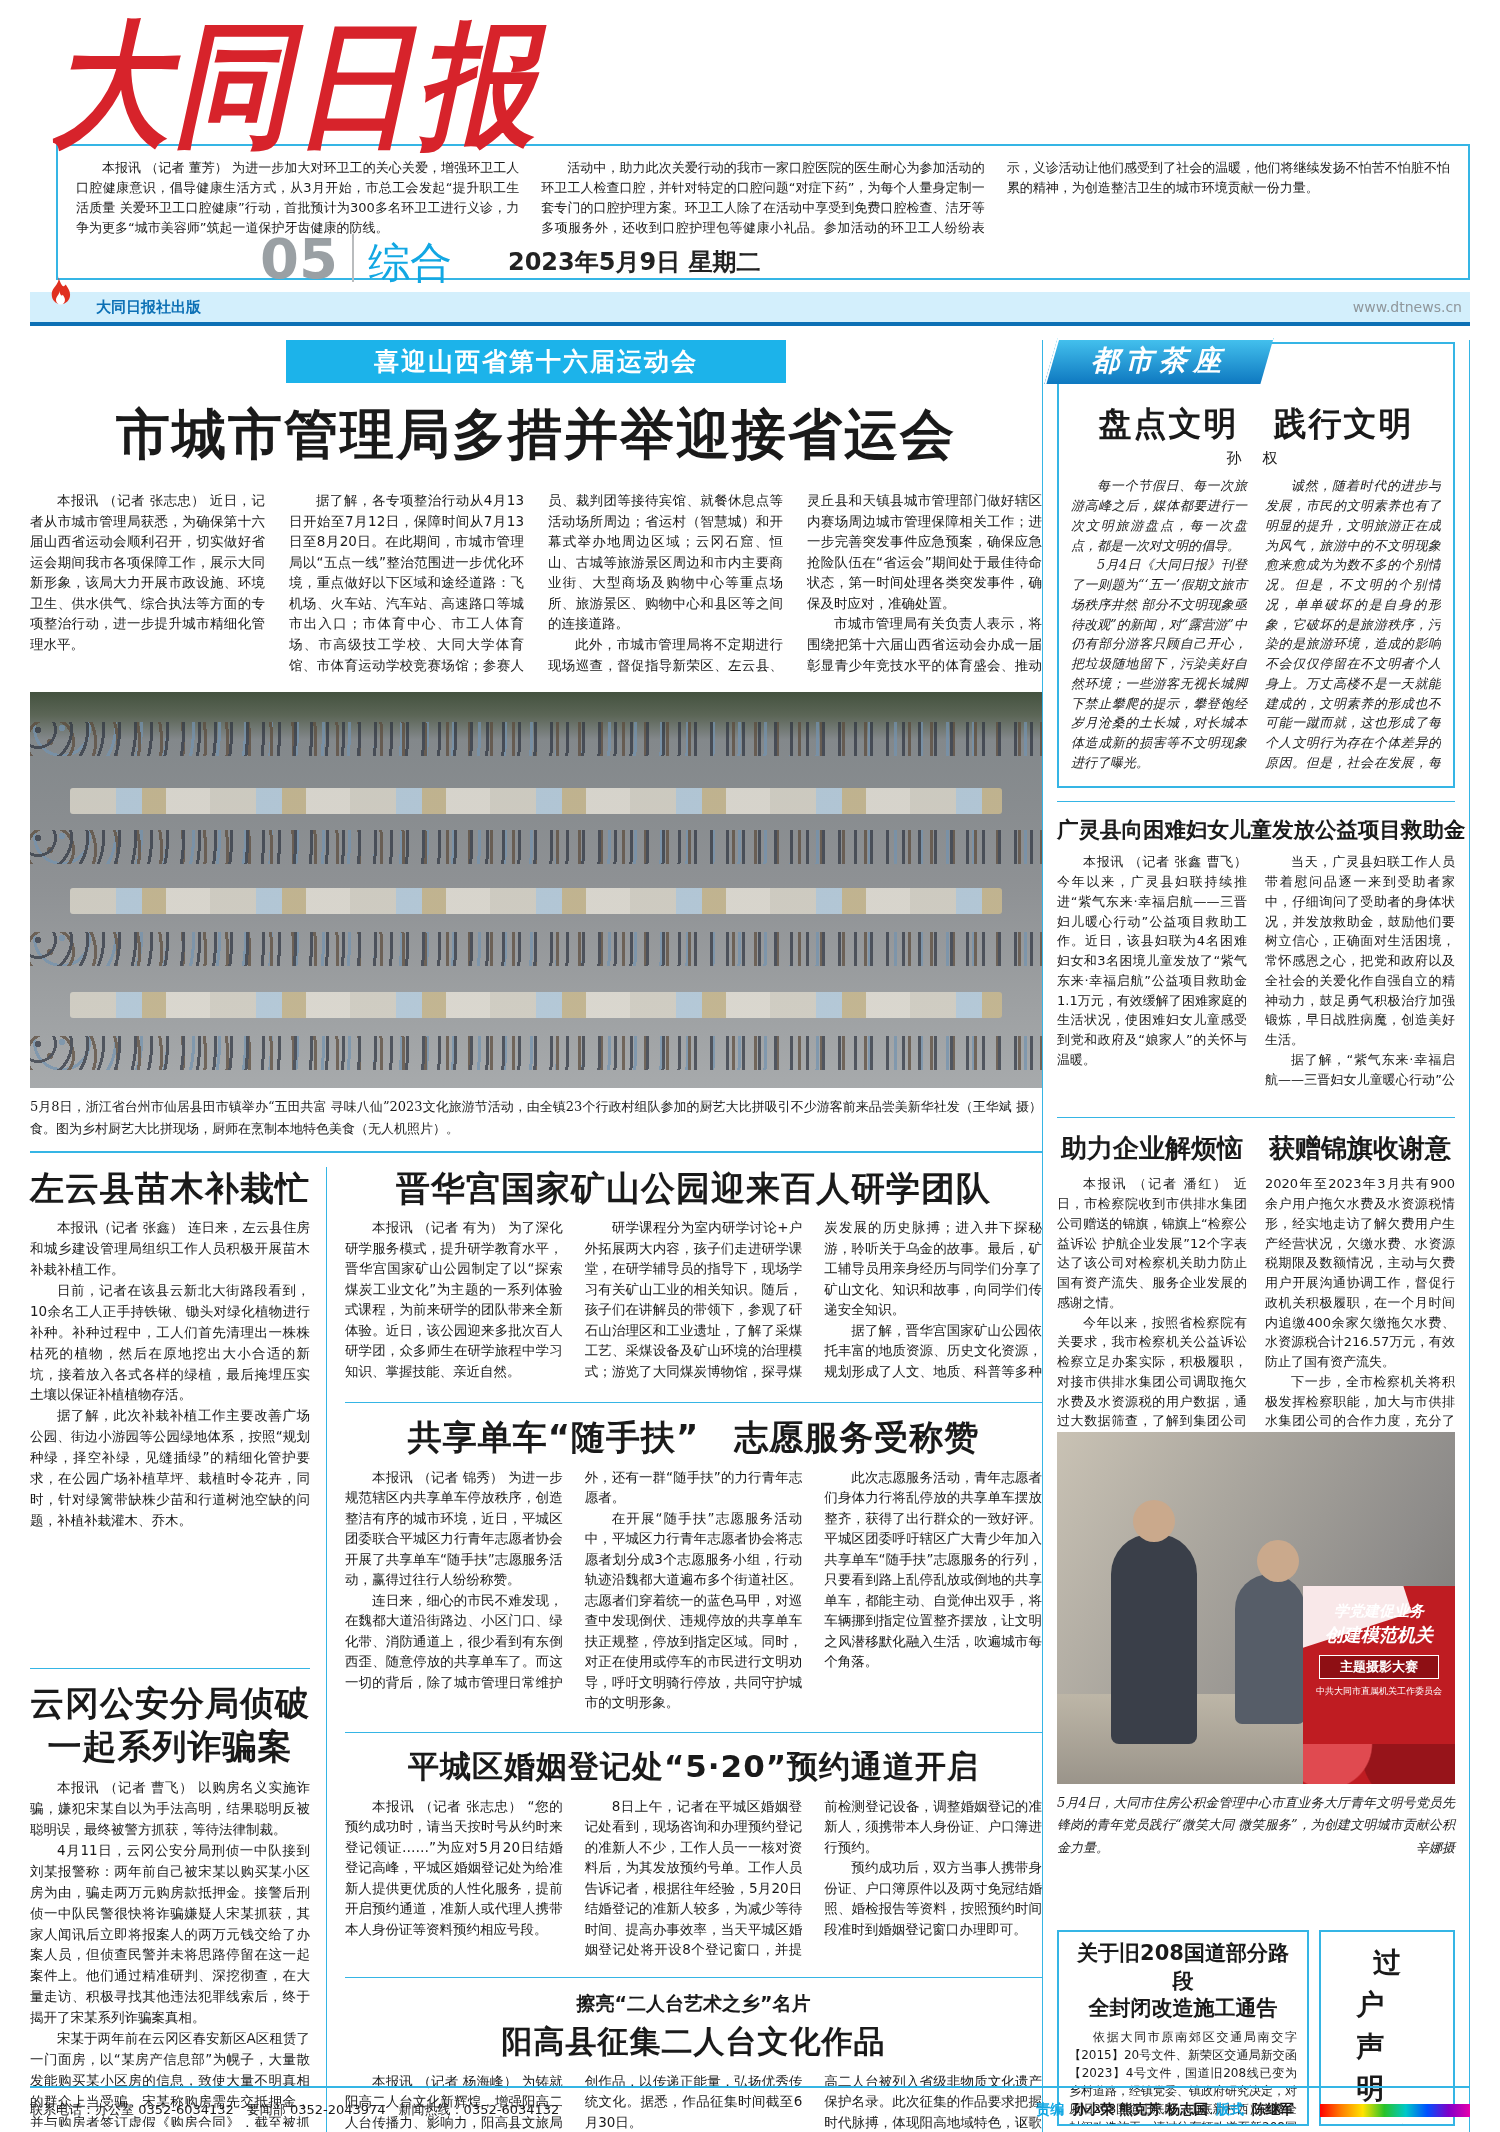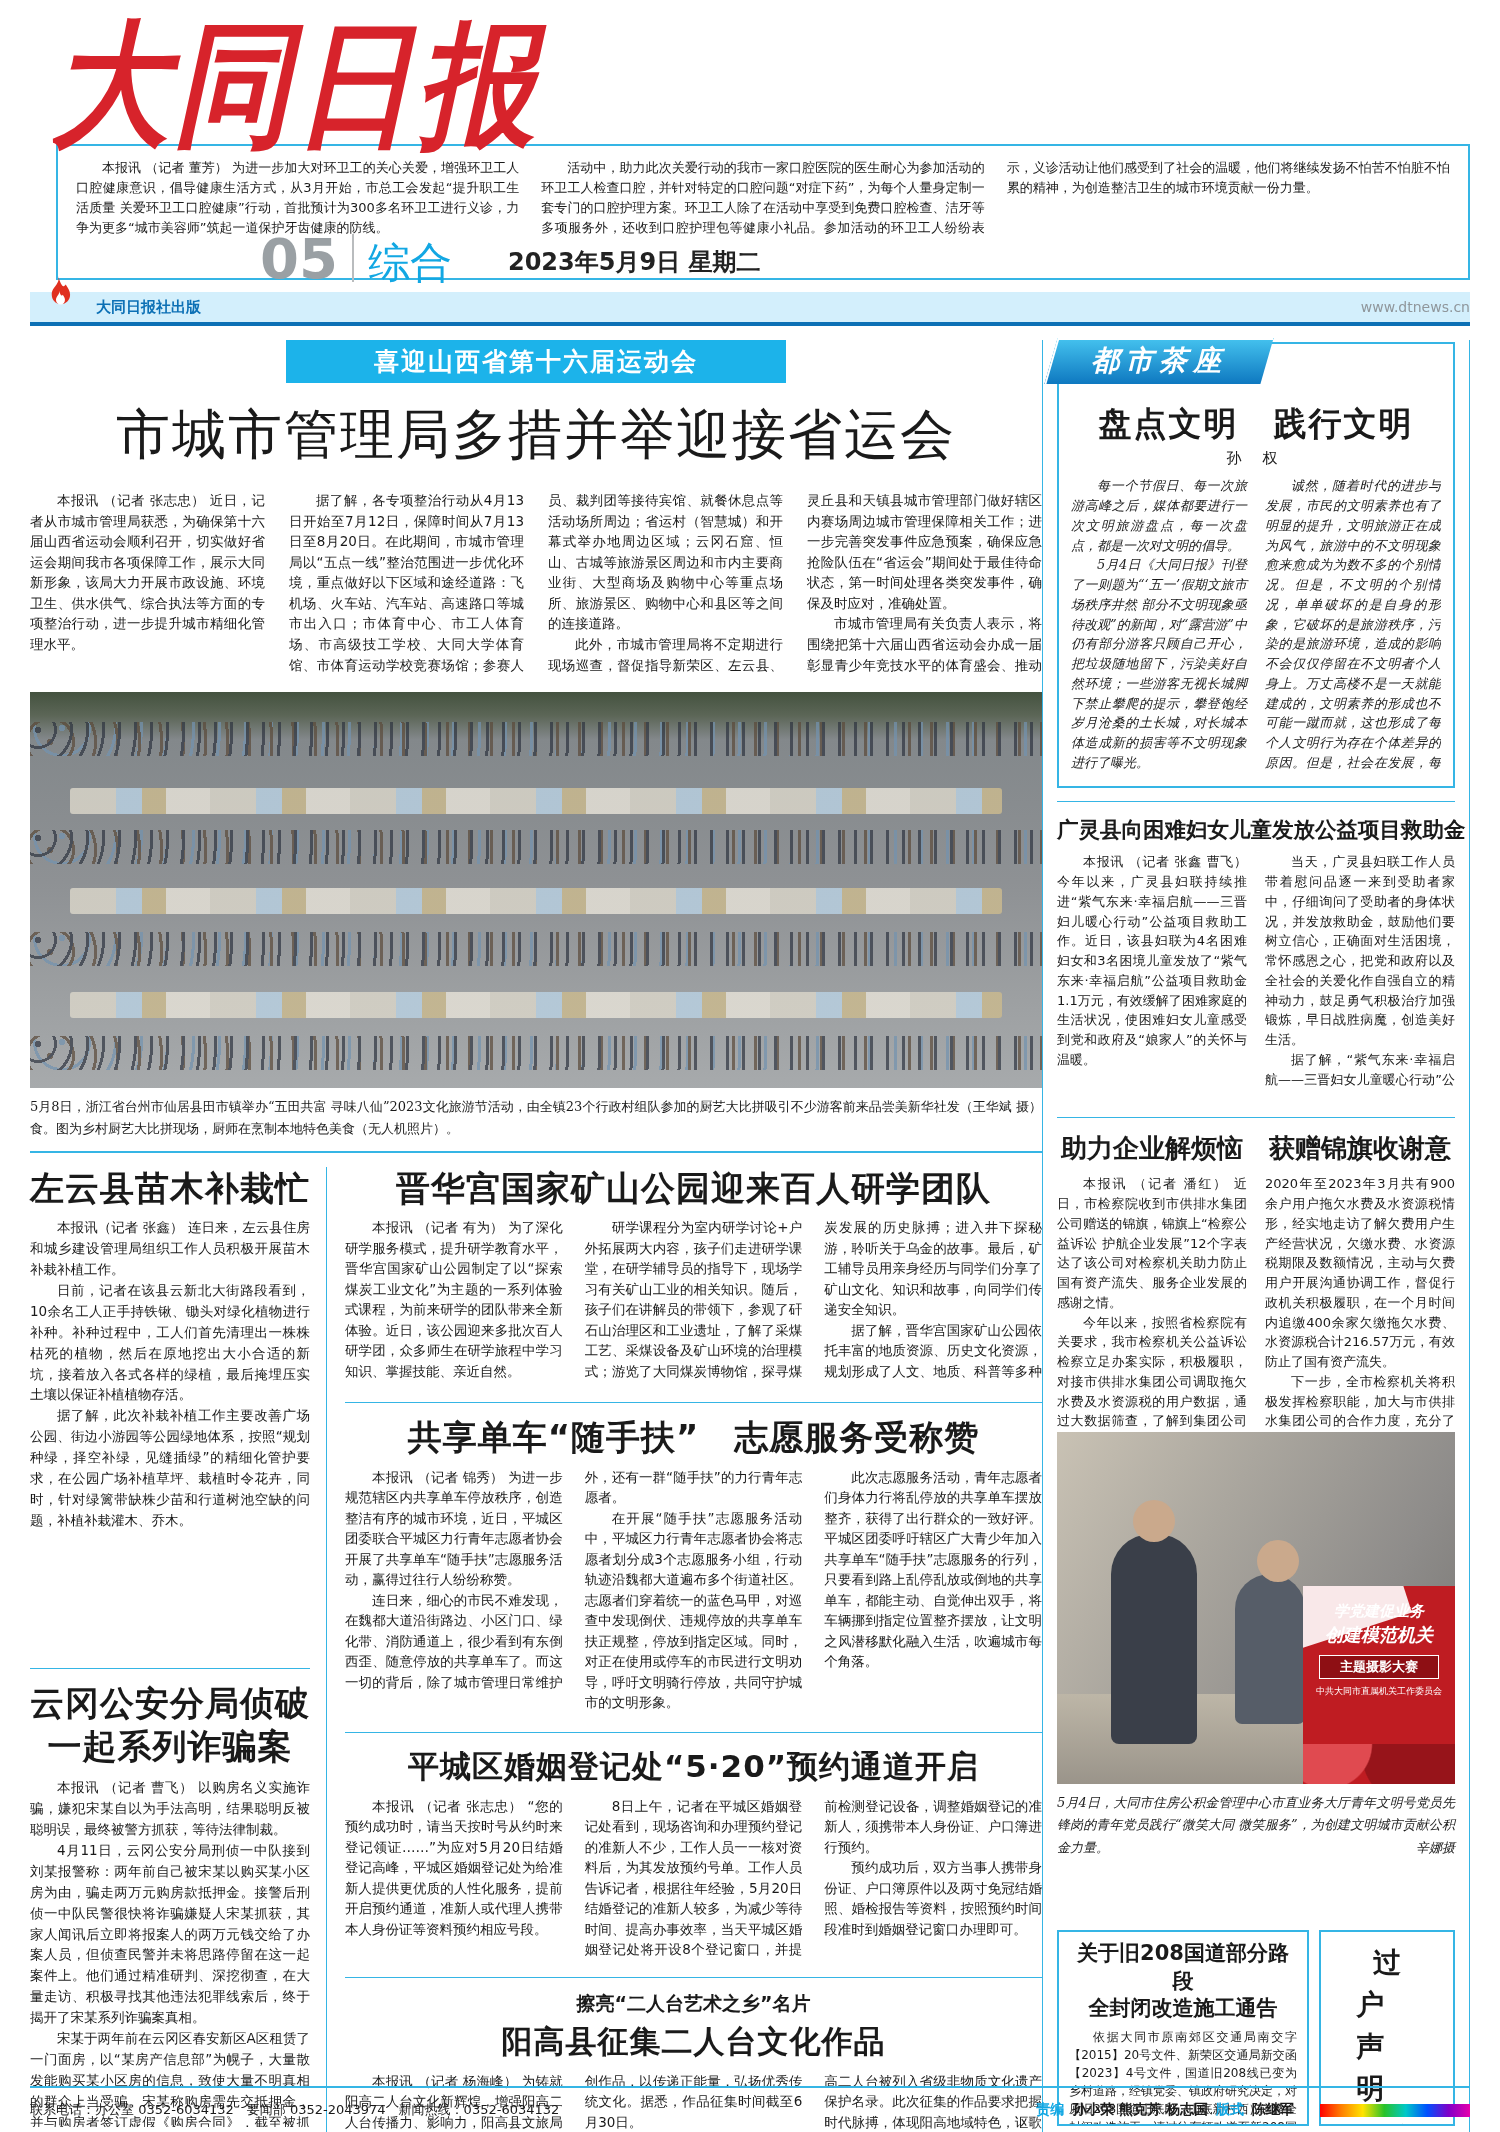--- a/index.html
+++ b/index.html
@@ -18,31 +18,31 @@
   .ptext p{margin:0;text-indent:2em;}
   
   .inforow{display:flex;align-items:flex-end;margin-top:6px;padding-left:230px;}
   .edition{font-size:56px;font-weight:bold;color:#9aa0a4;line-height:.9;}
   .vdiv{width:2px;height:48px;background:#b9bcbe;margin:0 14px 2px;}
   .section{font-size:42px;color:#12a7e3;line-height:1;}
   .pubdate{font-size:24px;font-weight:bold;margin:0 0 6px 56px;color:#222;}
   .band{position:relative;margin-top:8px;height:30px;background:#d3effc;border-bottom:4px solid #0c70b5;
         display:flex;align-items:center;padding-left:66px;}
   .band .pub{color:#0c70b5;font-weight:bold;font-size:15px;text-align:right;}
-  .band .site{margin-left:auto;color:#8f969b;font-size:14px;}
+  .band .site{margin-left:auto;padding-right:8px;color:#8f969b;font-size:14px;}
   .flame{position:absolute;left:6px;top:-18px;width:44px;height:44px;}
   
   .content{display:flex;margin-top:14px;}
   .left-zone{width:1012px;}
   .right-rail{width:398px;margin-left:0;border-left:1px solid #35b5e5;border-right:1px solid #35b5e5;
               padding:0 14px;box-sizing:content-box;}
   
   .kicker{width:500px;margin:0 auto;background:#1cb3ea;color:#fff;text-align:center;
           font-size:25px;font-weight:bold;padding:5px 0;letter-spacing:2px;}
-  .main-title{font-size:54px;font-weight:400;text-align:center;margin:16px 0 18px;letter-spacing:2px;}
+  .main-title{font-size:54px;font-weight:700;text-align:center;margin:16px 0 18px;letter-spacing:2px;}
   .main-body{column-count:4;column-gap:24px;font-size:13.5px;line-height:1.52;text-align:justify;
              height:188px;overflow:hidden;}
   .photo-main{height:396px;margin-top:14px;position:relative;overflow:hidden;
       background:linear-gradient(180deg,#44523f 0%,#5c6657 6%,#83888b 12%,#8e9194 48%,#9da0a2 78%,#a7aaac 100%);}
   .trow{position:absolute;left:4%;right:4%;height:26px;background:
         repeating-linear-gradient(90deg,#d8d4c8 0 46px,#b8cfe0 46px 72px,#c9b98f 72px 96px,#e4e0d6 96px 140px);
         opacity:.85;border-radius:3px;}
   .crowd{position:absolute;left:0;right:0;height:34px;opacity:.7;background:
          repeating-radial-gradient(circle at 8px 8px,#2e3440 0 3px,transparent 3px 16px),
          repeating-radial-gradient(circle at 20px 20px,#5b4a3a 0 3px,transparent 3px 22px),

